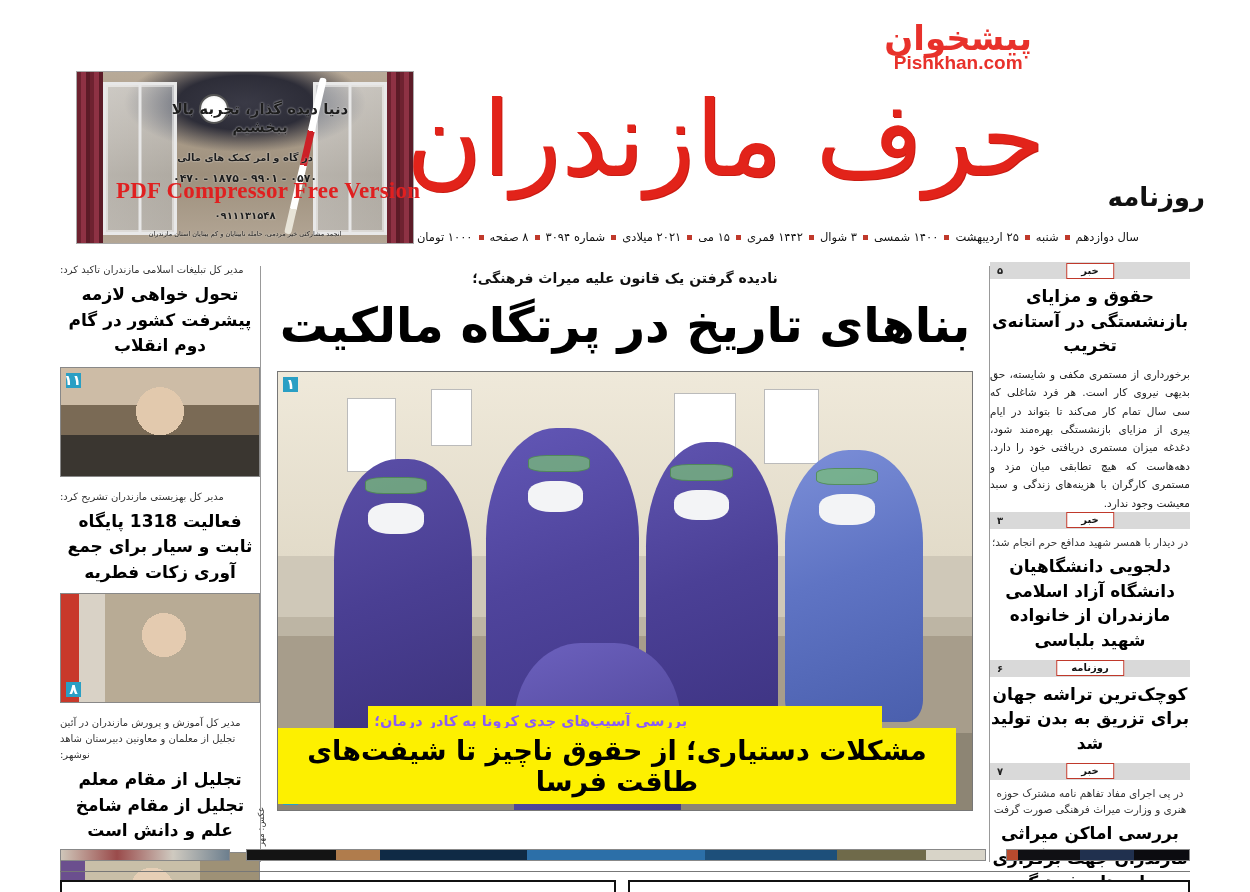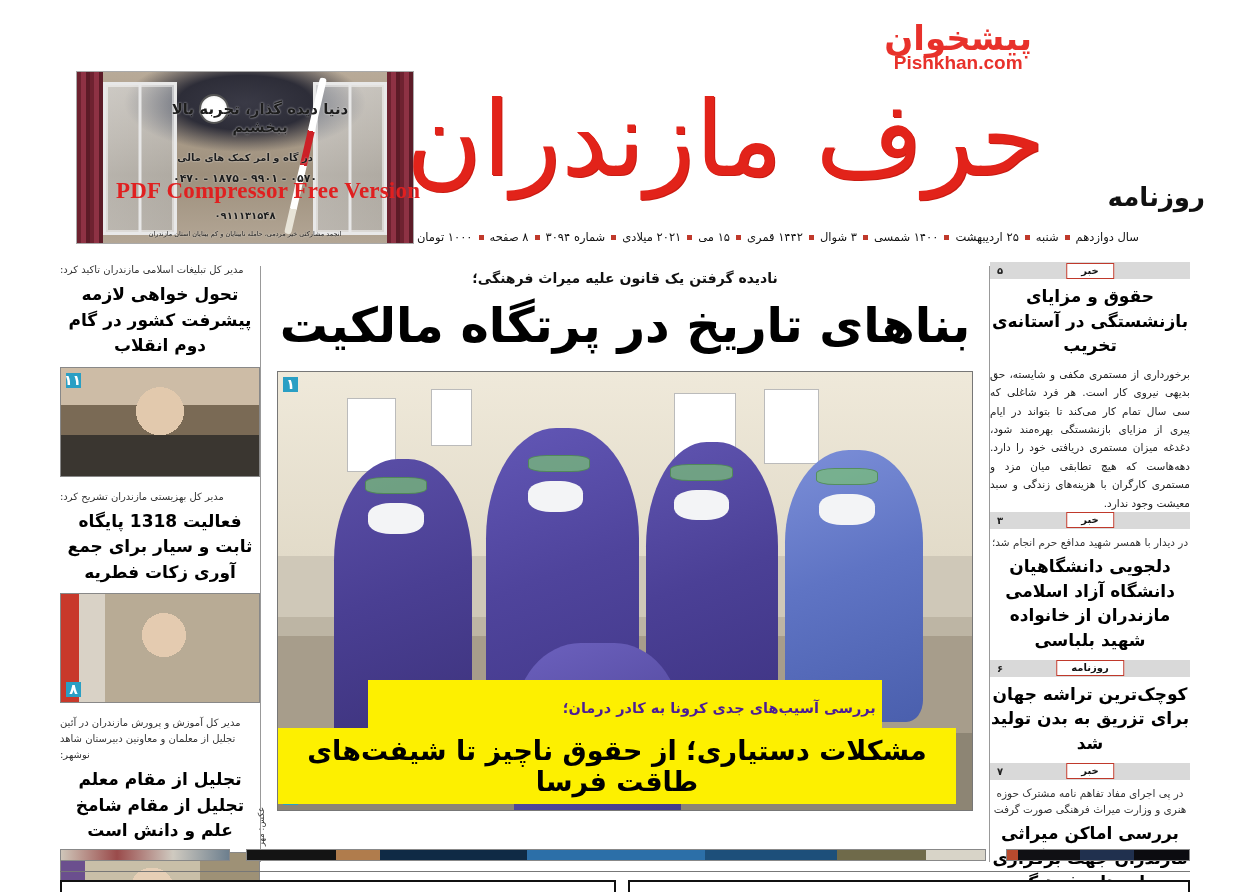--- a/index.html
+++ b/index.html
@@ -243,22 +243,22 @@
   .badge {
     position: absolute; left: 5px; top: 5px;
     width: 15px; height: 15px; background: #2a9fc4;
     color: #fff; font-size: 14px; line-height: 15px;
     text-align: center; font-weight: bold; z-index: 5;
   }
   .badge-br { left: 5px; top: auto; bottom: 5px; }
 
   .cap-small {
     position: absolute; right: 13%; left: 13%; bottom: 74px;
-    background: #fdf000; color: #4c1d95; font-size: 14.5px;
-    font-weight: bold; text-align: right; padding: 20px 6px;
+    background: #fdf000; color: #8b5cf6; font-size: 14.5px;
+    font-weight: bold; text-align: left; padding: 7px 6px;
     direction: rtl; z-index: 6;
   }
   .cap-big {
     position: absolute; right: 16px; left: 0; bottom: 6px;
     background: #fdf000; color: #000; font-size: 27px;
     font-weight: bold; text-align: center; padding: 7px 4px;
     direction: rtl; z-index: 6; letter-spacing: -.5px;
   }
 
   .vert-credit {

